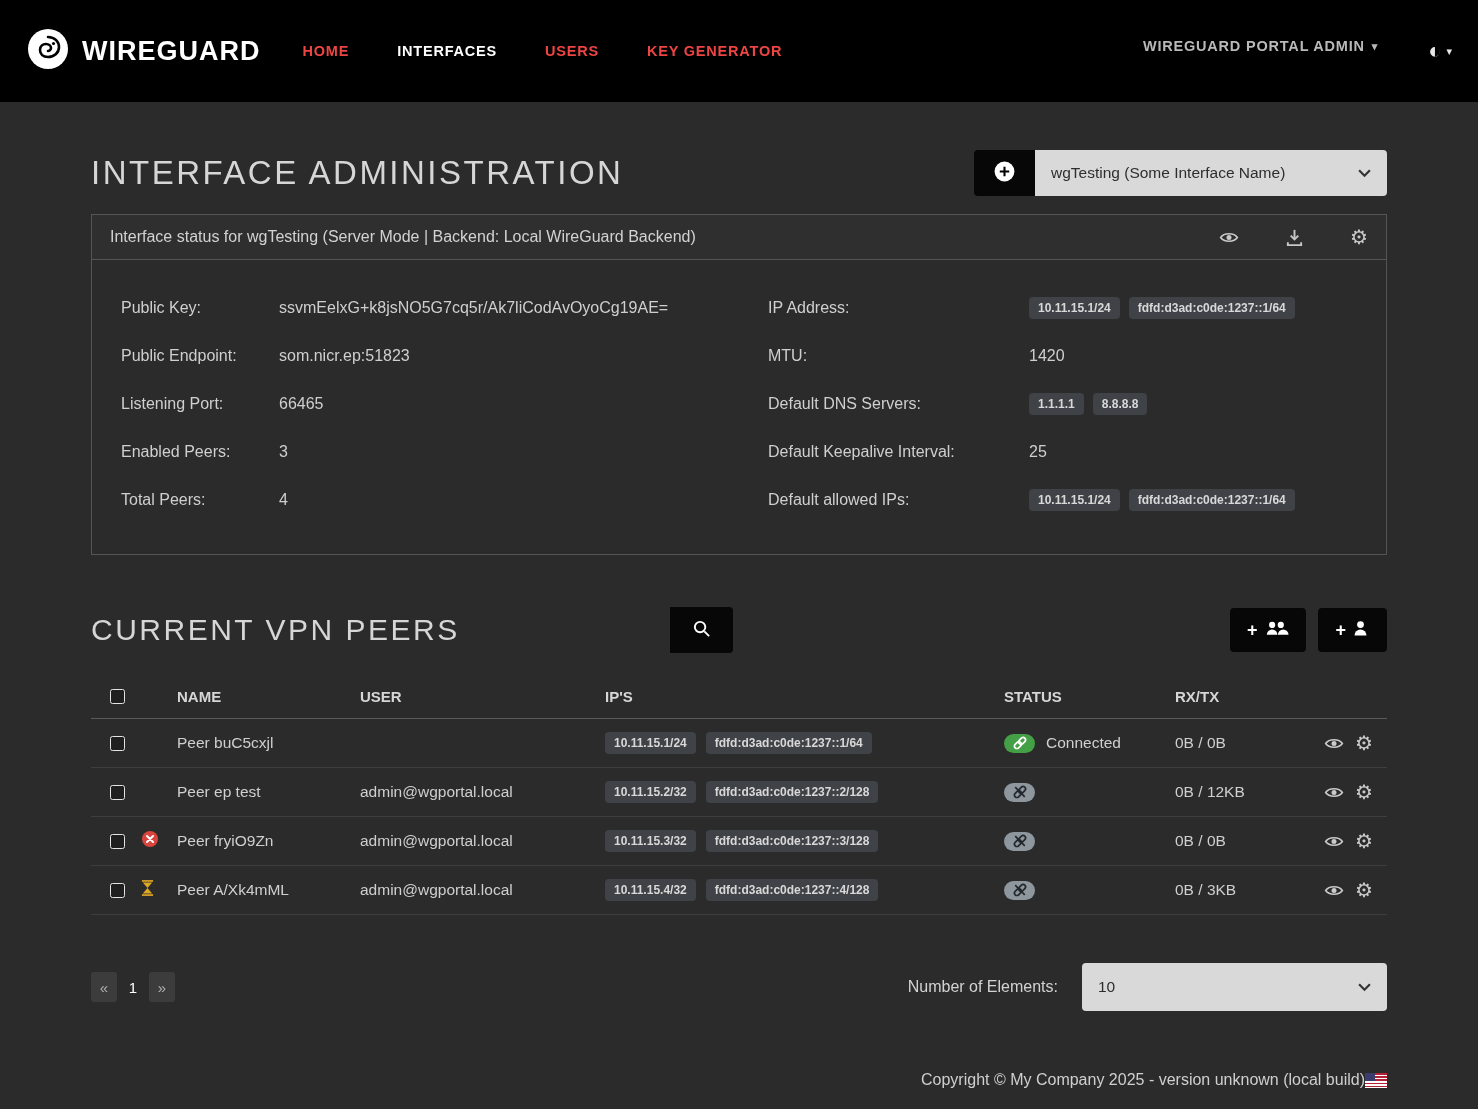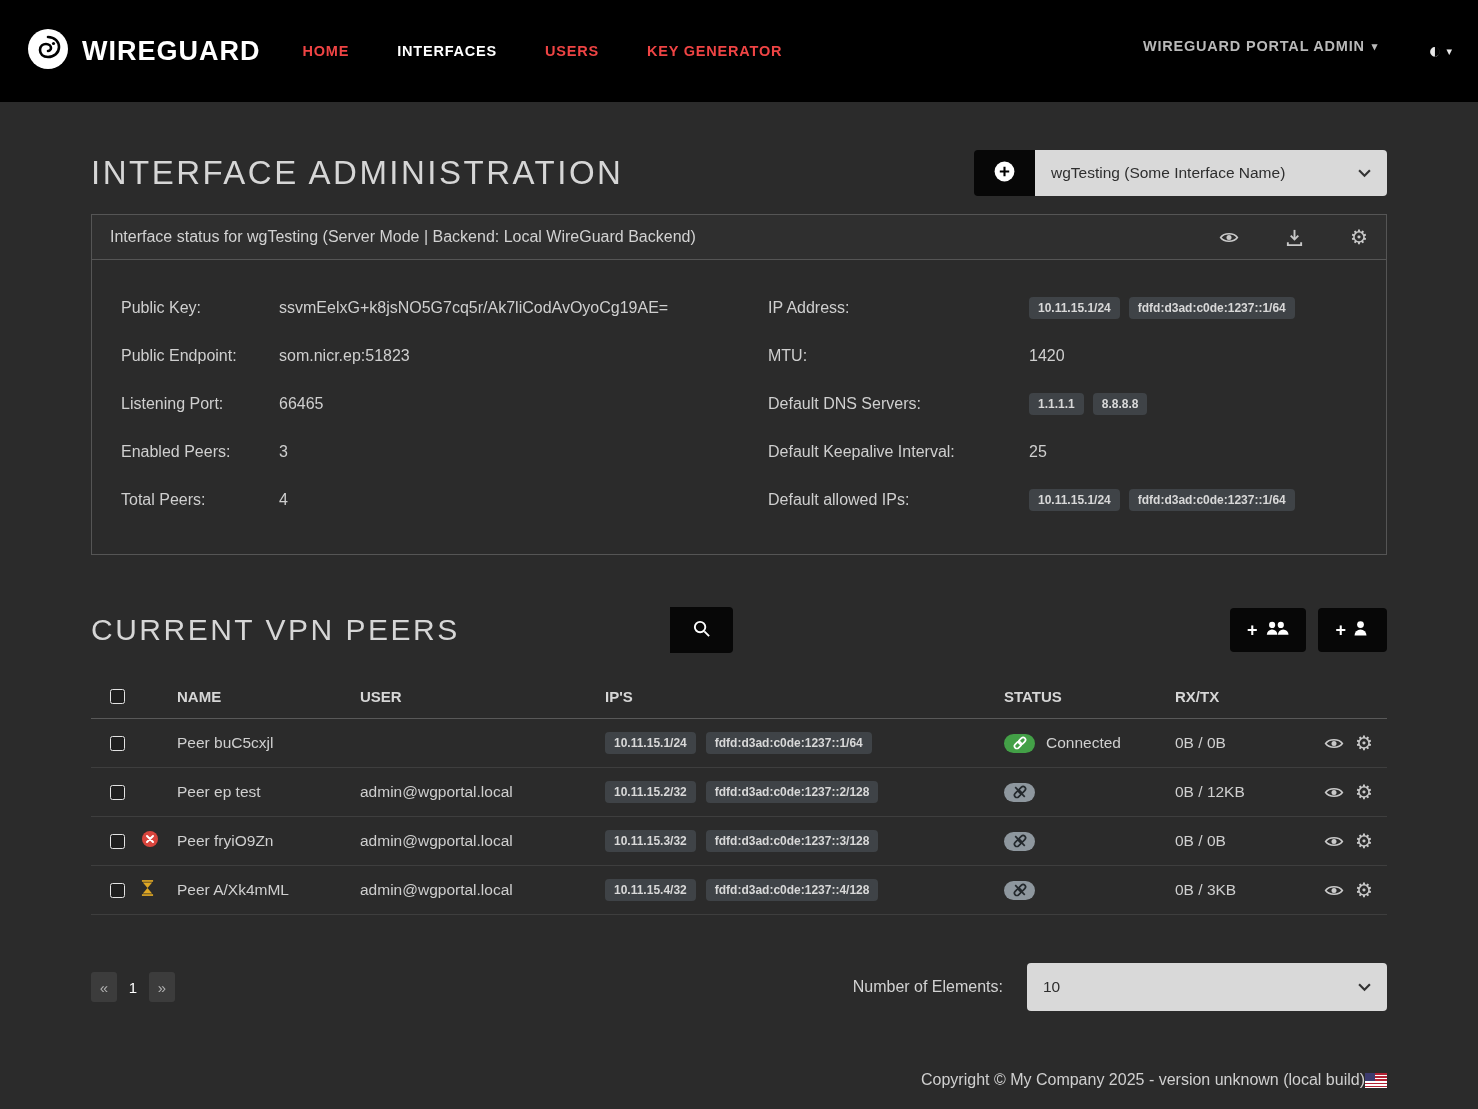--- a/index.html
+++ b/index.html
@@ -68,21 +68,21 @@
   .pill { width: 31px; height: 19px; border-radius: 10px; display: inline-flex; align-items: center; justify-content: center; }
   .status-text { margin-left: 11px; }
   .cell-actions { display: flex; align-items: center; justify-content: flex-end; gap: 11px; padding-right: 14px; }
   
   .pager-row { margin-top: 48px; display: flex; align-items: center; justify-content: space-between; }
   .pager { display: flex; align-items: center; gap: 3px; }
   .page-btn { min-width: 26px; height: 30px; background: #3c3c3c; color: #b0b0b0; display: inline-flex; align-items: center; justify-content: center; font-size: 15px; border-radius: 3px; cursor: pointer; }
   .page-num { min-width: 26px; height: 30px; display: inline-flex; align-items: center; justify-content: center; color: #fff; font-size: 15px; cursor: pointer; }
   .elements { display: flex; align-items: center; gap: 24px; }
   .elements-label { font-size: 16px; color: #d2d2d2; }
-  .elements-select { width: 360px; height: 48px; border-radius: 4px; font-size: 15.5px; }
+  .elements-select { width: 305px; height: 48px; border-radius: 4px; font-size: 15.5px; }
   
   .footer { margin-top: 40px; padding: 0 91px; height: 58px; display: flex; align-items: center; justify-content: flex-end; }
   .footer-text { font-size: 16px; color: #cfcfcf; }
   .flag { width: 22px; height: 15px; position: relative; background: repeating-linear-gradient(#b22234 0 1.6px, #fff 1.6px 3.2px); cursor: pointer; }
   .flag::before { content: ""; position: absolute; left: 0; top: 0; width: 9.5px; height: 8px; background: #3c3b6e; }
 </style>
 </head>
 <body>
 
 <header class="navbar">

